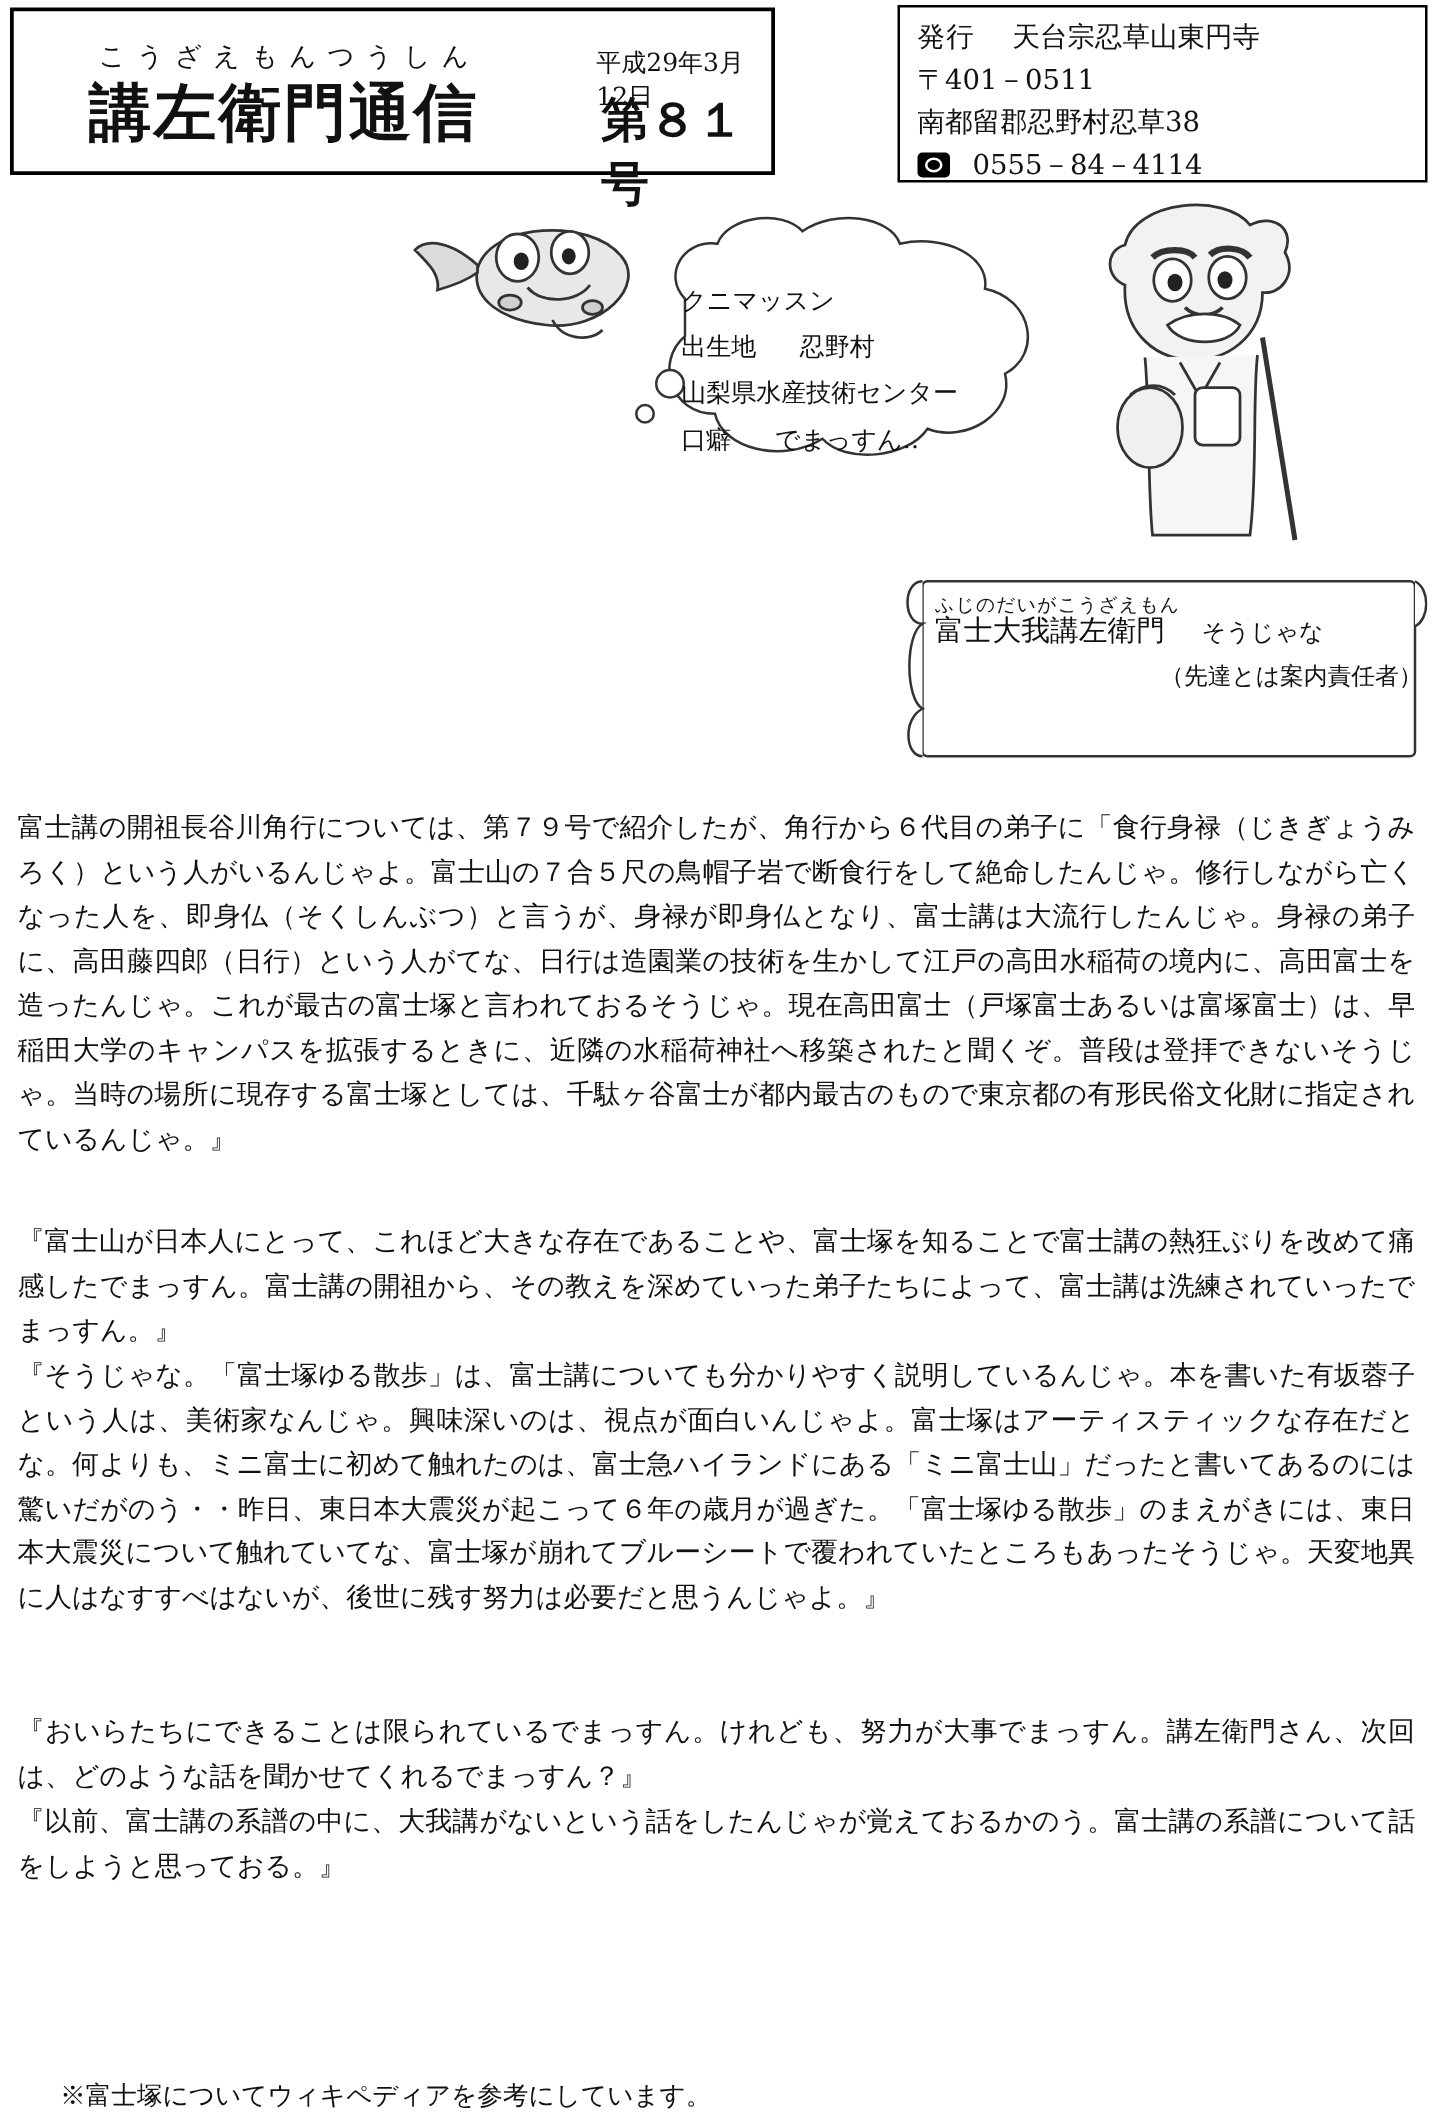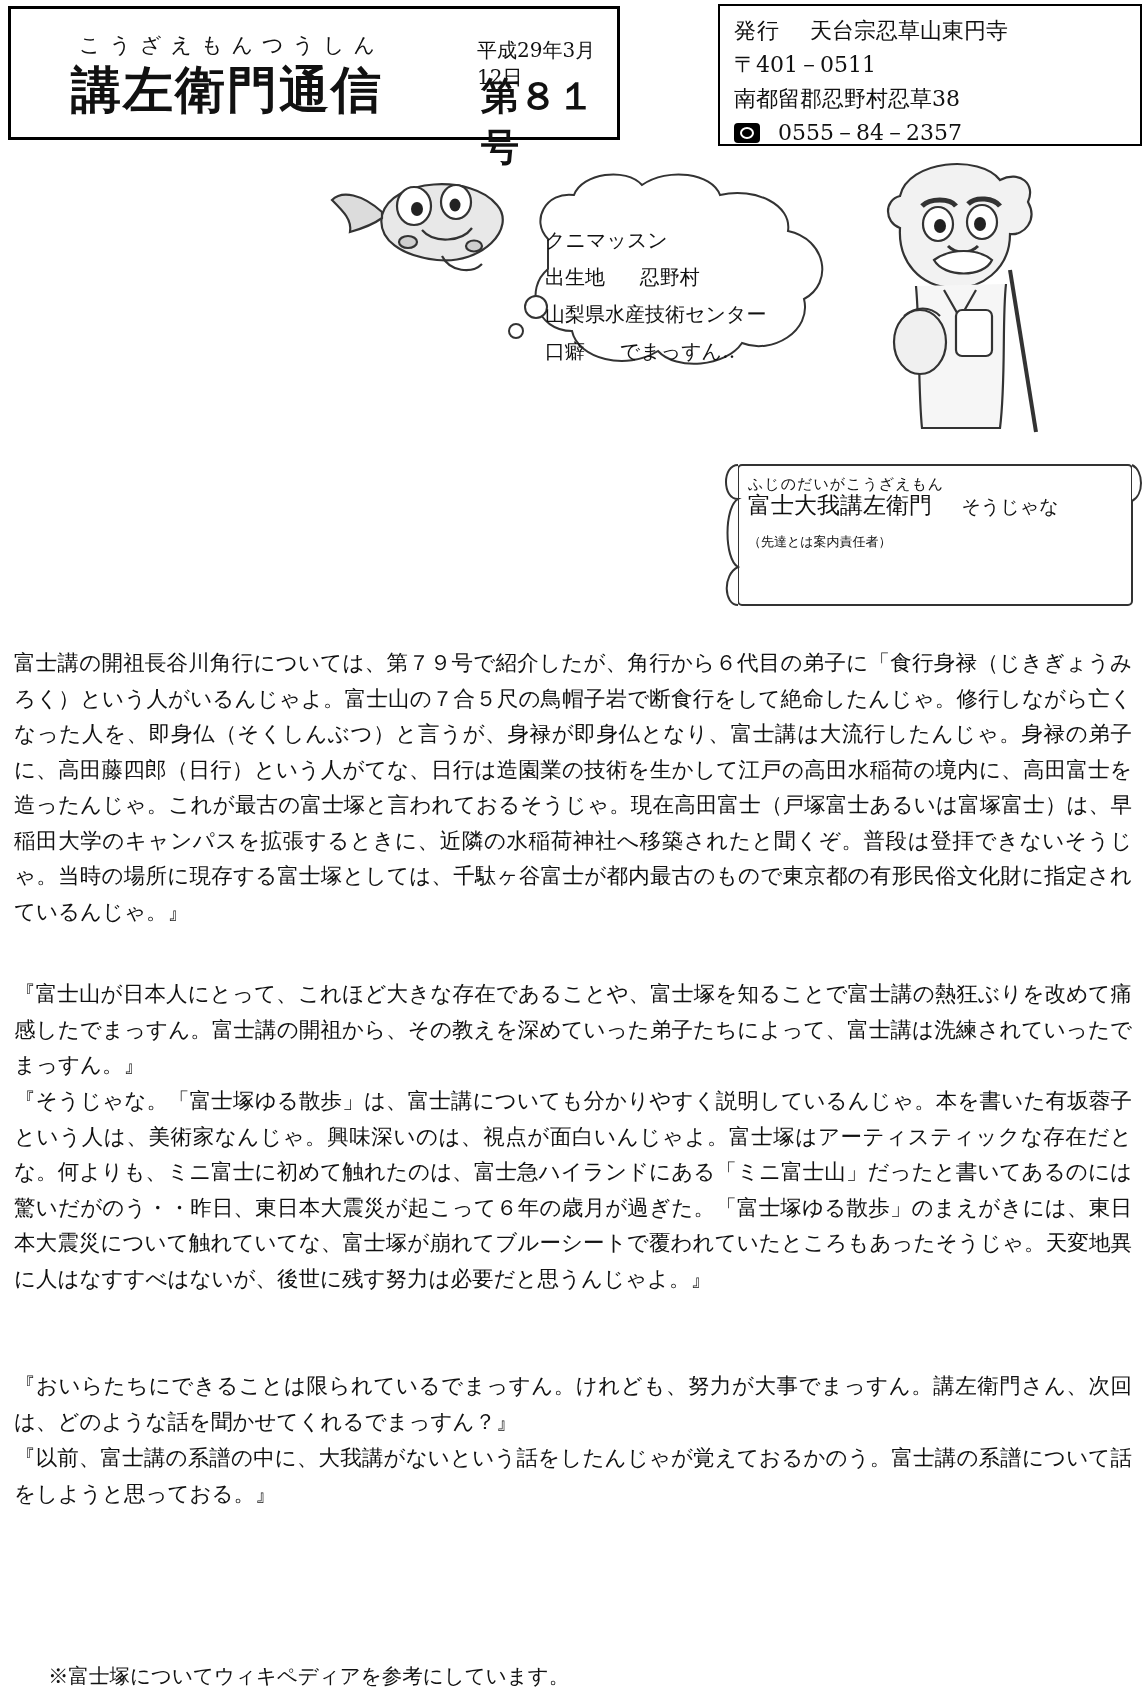--- a/index.html
+++ b/index.html
@@ -160,21 +160,21 @@
     line-height: 35px;
     font-family: "DejaVu Serif", "Liberation Serif", serif;
   }
   .ruby {
     font-size: 15px;
     letter-spacing: 1px;
     display: block;
     line-height: 12px;
     margin-bottom: -2px;
   }
-  .small-note { font-size: 13px; }
+  .small-note { font-size: 19px; text-align: right; }
   .age { font-size: 19px; }
 
   
   .footnote {
     position: absolute;
     left: 48px; top: 1662px;
     font-size: 20.5px;
     font-family: "DejaVu Serif", "Liberation Serif", serif;
   }
   .footer-box {
@@ -201,21 +201,21 @@
     <div class="issue-no">第８１号</div>
   </div>
 
   <div class="publisher">
     <div>
       <span class="pub-label">発行</span><span class="pub-spacer"></span><span>天台宗忍草山東円寺</span>
     </div>
     <div>〒401－0511</div>
     <div>南都留郡忍野村忍草38</div>
     <div>
-      <span class="phone-icon"></span><span>0555－84－2357</span>
+      <span class="phone-icon"></span><span>0555－84－4114</span>
     </div>
   </div>
 
   <svg class="fish" viewBox="0 0 220 120">
     <g fill="none" stroke="#333" stroke-width="2.2">
       <path d="M60 55 C70 18, 150 14, 175 45 C195 68, 160 105, 115 100 C80 96, 55 80, 60 55 Z" fill="#e8e8e8"></path>
       <path d="M60 52 C40 34, 20 30, 10 40 C22 52, 30 60, 28 72 C42 68, 52 64, 60 58 Z" fill="#dcdcdc"></path>
       <ellipse cx="92" cy="46" rx="17" ry="19" fill="#fff"></ellipse>
       <ellipse cx="134" cy="42" rx="15" ry="17" fill="#fff"></ellipse>
       <ellipse cx="95" cy="49" rx="6" ry="7" fill="#222" stroke="none"></ellipse>

